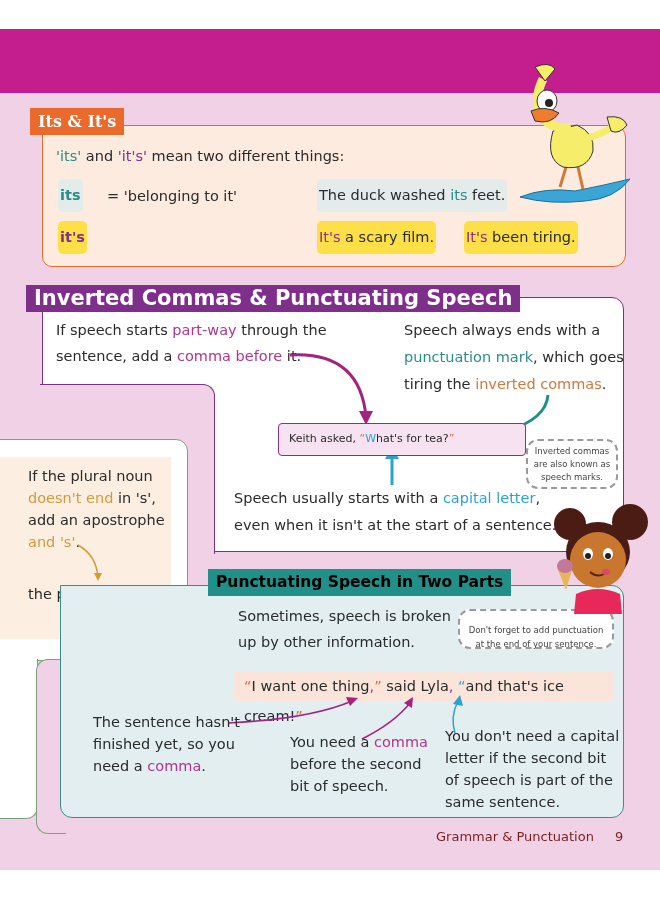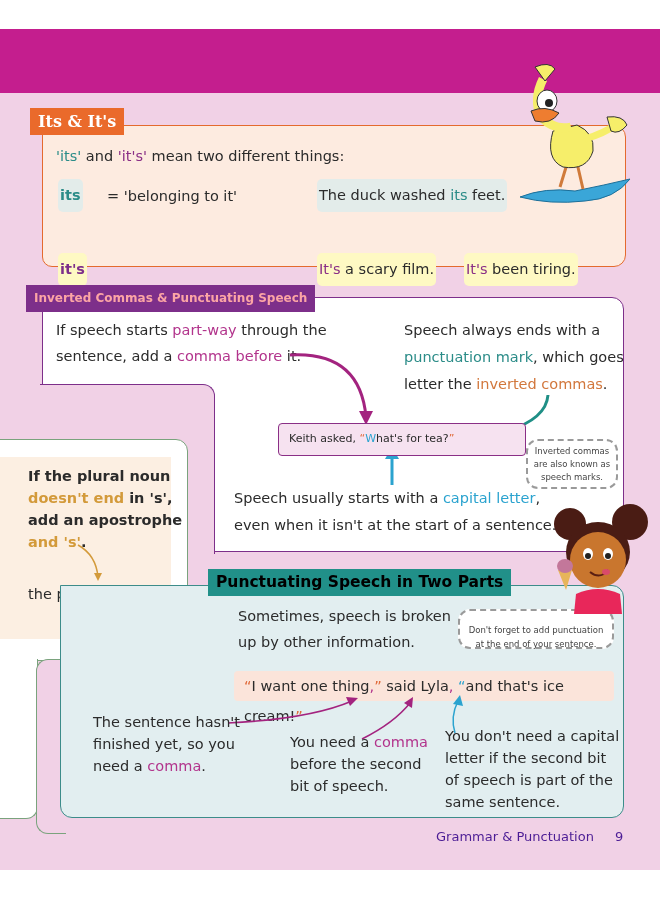--- a/index.html
+++ b/index.html
@@ -15,41 +15,41 @@
   .c-orange { color: #d2773c; }
   .c-gold { color: #d39a3a; }
   .c-blue { color: #2ba3cf; }
   .c-red { color: #e06a3a; }
 
   
   .its-box { left: 42px; top: 96px; width: 584px; height: 142px; background: #fdebe0; border: 1.5px solid #e46a2e; border-radius: 0 12px 12px 10px; }
   .its-tab { left: 30px; top: 79px; height: 27px; padding: 0 8px; background: #ea6a2b; color: #fff; font-family: "DejaVu Serif", serif; font-weight: bold; font-size: 16px; line-height: 27px; }
   .chip { border-radius: 5px; padding: 0 2px; height: 33px; line-height: 33px; font-size: 14.5px; }
   .chip-teal { background: #e3ecea; }
-  .chip-purple { background: #fef9c3; margin-top: 32px; }
+  .chip-purple { background: #fde047; }
 
   
   .ic-box { left: 42px; top: 268px; width: 582px; height: 255px; background: #fff; border: 1.5px solid #7d2f8a; border-radius: 0 12px 12px 12px; }
   .ic-notch { left: 40px; top: 355px; width: 175px; height: 170px; background: #f1d1e6; border-top: 1.5px solid #7d2f8a; border-right: 1.5px solid #7d2f8a; border-radius: 0 12px 0 0; }
-  .ic-tab { left: 26px; top: 256px; height: 27px; padding: 0 8px; background: #7d2f8a; color: #fca5a5; font-weight: bold; font-size: 12px; line-height: 27px; }
+  .ic-tab { left: 26px; top: 256px; height: 27px; padding: 0 8px; background: #7d2f8a; color: #ffffff; font-weight: bold; font-size: 21px; line-height: 27px; }
   .keith-box { left: 278px; top: 394px; width: 248px; height: 33px; background: #f6e2f0; border: 1.5px solid #8a2f86; border-radius: 4px; font-size: 11px; line-height: 30px; padding-left: 10px; }
   .burst { border: 2px dashed #9a9a9a; border-radius: 12px; background: #fff; text-align: center; color: #444; }
 
   
   .plural-outer { left: -12px; top: 410px; width: 200px; height: 222px; background: #fff; border: 1.5px solid #7aa37d; border-radius: 0 12px 12px 0; }
   .plural-inner { left: 0px; top: 428px; width: 171px; height: 182px; background: #fcefe2; }
   .green-frame { left: -12px; top: 630px; width: 50px; height: 160px; background: #fff; border: 1.5px solid #7aa37d; border-top: none; border-radius: 0 0 12px 0; }
 
   
   .tp-box { left: 60px; top: 556px; width: 564px; height: 233px; background: #e2eef0; border: 1.5px solid #3c8c8a; border-radius: 0 12px 12px 12px; }
   .tp-outer-frame { left: 36px; top: 630px; width: 30px; height: 175px; border: 1.5px solid #7aa37d; border-right: none; border-radius: 12px 0 0 12px; background: #f1d1e6; }
   .tp-tab { left: 208px; top: 540px; height: 27px; padding: 0 8px; background: #219089; color: #000000; font-weight: bold; font-size: 15.5px; line-height: 27px; }
   .lyla-strip { left: 234px; top: 642px; width: 380px; height: 30px; background: #fbe4da; border-radius: 4px; font-size: 14.5px; line-height: 30px; padding-left: 10px; }
 
-  .footer-text { font-size: 13px; color: #4c1d95; }
+  .footer-text { font-size: 13px; color: #7f1d1d; }
   svg { position: absolute; overflow: visible; }
 </style>
 </head>
 <body>
 
 <div class="page">
   <div class="header-band abs"></div>
 
   <div class="its-box abs"></div>
   <div class="its-tab abs">Its &amp; It's</div>
@@ -90,21 +90,21 @@
   <div class="ic-tab abs">Inverted Commas &amp; Punctuating Speech</div>
 
   <div class="abs txt" style="left:56px;top:288px;">
     <span>If speech starts </span><span class="c-magenta">part-way</span><span> through the</span><br>
     <span>sentence, add a </span><span class="c-magenta">comma before</span><span> it.</span>
   </div>
 
   <div class="abs txt" style="left:404px;top:288px;line-height:27px;">
     <span>Speech always ends with a</span><br>
     <span class="c-teal">punctuation mark</span><span>, which goes</span><br>
-    <span>letter the </span><span class="c-orange">inverted commas</span><span>.</span>
+    <span>tiring the </span><span class="c-orange">inverted commas</span><span>.</span>
   </div>
 
   <svg style="left:0;top:0;" width="660" height="841">
     <path d="M290 326 Q360 322 366 388" fill="none" stroke="#a3237f" stroke-width="3"></path>
     <path d="M359 382 L366 396 L373 382 Z" fill="#a3237f"></path>
     <path d="M548 366 Q546 392 500 404" fill="none" stroke="#1f8f86" stroke-width="3"></path>
     <path d="M506 398 L494 406 L508 410 Z" fill="#1f8f86"></path>
     <path d="M392 456 L392 426" fill="none" stroke="#2ba3cf" stroke-width="3"></path>
     <path d="M385 430 L392 418 L399 430 Z" fill="#2ba3cf"></path>
   </svg>
@@ -119,21 +119,21 @@
     <div>speech marks.</div>
   </div>
 
   <div class="abs txt" style="left:234px;top:456px;line-height:27px;">
     <span>Speech usually starts with a </span><span class="c-blue">capital letter</span><span>,</span><br>
     <span>even when it isn't at the start of a sentence.</span>
   </div>
 
   <div class="plural-outer abs"></div>
   <div class="plural-inner abs"></div>
-  <div class="abs txt" style="left:28px;top:436px;line-height:22px;font-weight:bold;">
+  <div class="abs txt" style="left:28px;top:436px;line-height:22px;">
     <span>If the plural noun</span><br>
     <span class="c-gold">doesn't end</span><span> in 's',</span><br>
     <span>add an apostrophe</span><br>
     <span class="c-gold">and 's'</span><span>.</span>
   </div>
   <svg style="left:0;top:0;" width="200" height="600">
     <path d="M78 516 Q96 526 98 548" fill="none" stroke="#d39a3a" stroke-width="1.5"></path>
     <path d="M94 544 L98 552 L102 544 Z" fill="#d39a3a"></path>
   </svg>
   <div class="abs txt" style="left:28px;top:552px;">

